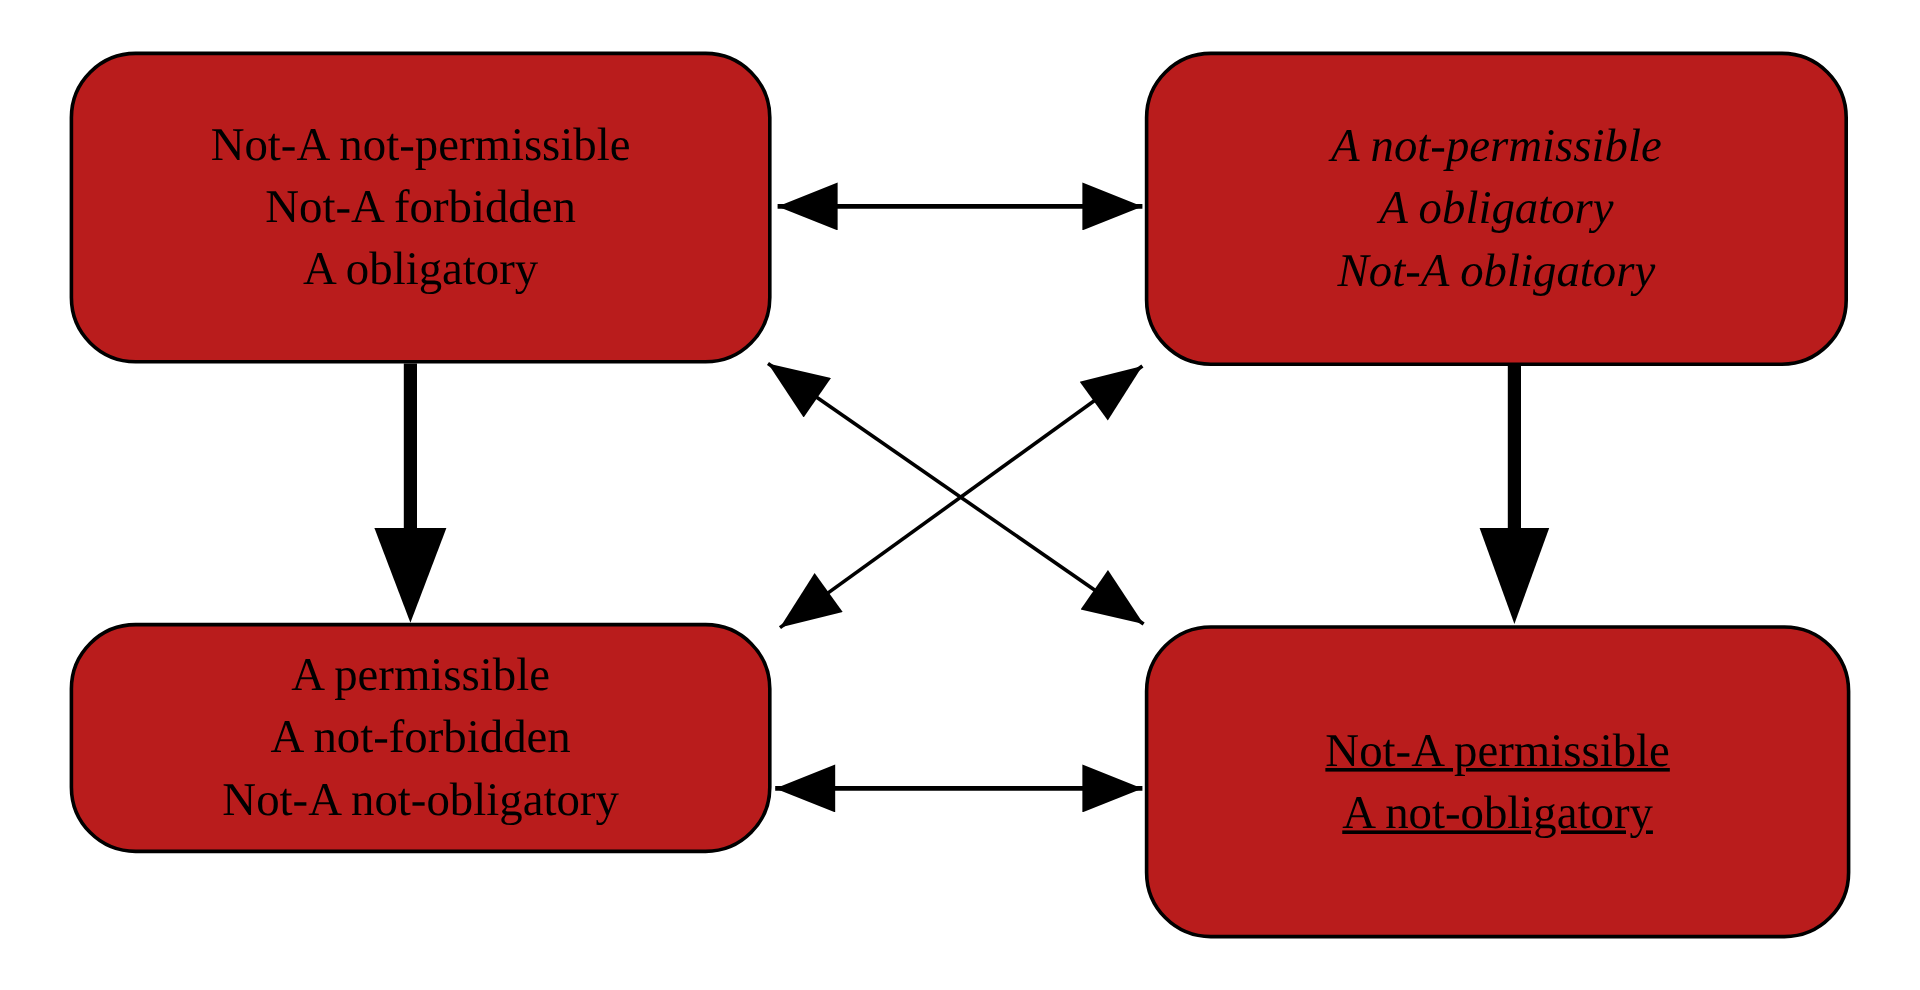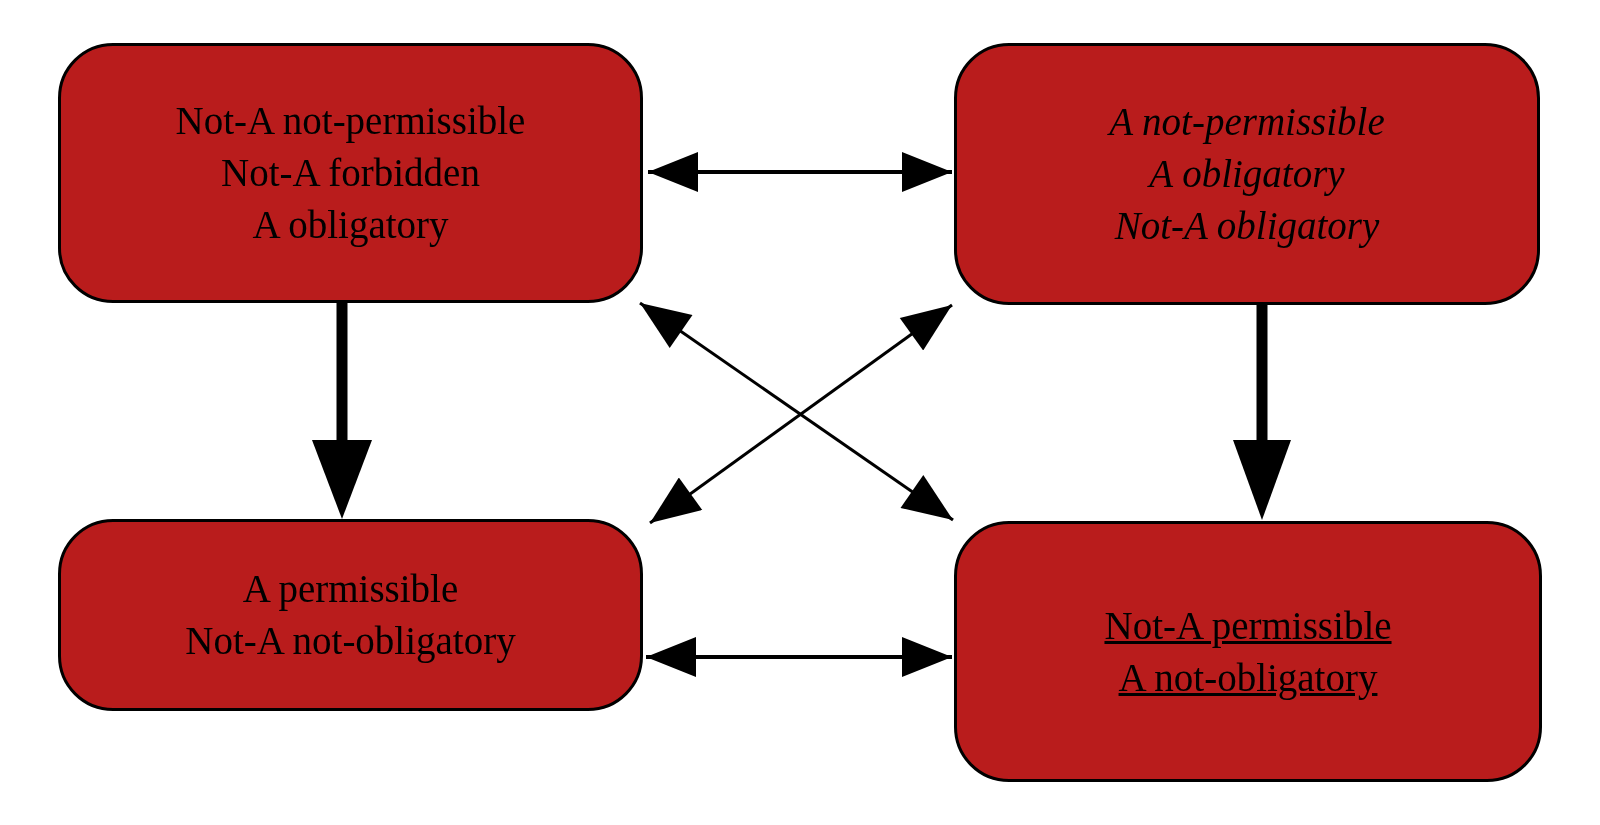--- a/index.html
+++ b/index.html
@@ -81,20 +81,21 @@
   </div>
 
   <div class="node node-tr">
     <div class="node-line">A not-permissible</div>
     <div class="node-line">A obligatory</div>
     <div class="node-line">Not-A obligatory</div>
   </div>
 
   <div class="node node-bl">
     <div class="node-line">A permissible</div>
+    <div class="node-line">A not-forbidden</div>
     <div class="node-line">Not-A not-obligatory</div>
   </div>
 
   <div class="node node-br">
     <div class="node-line">Not-A permissible</div>
     <div class="node-line">A not-obligatory</div>
   </div>
 
 </div>
 

